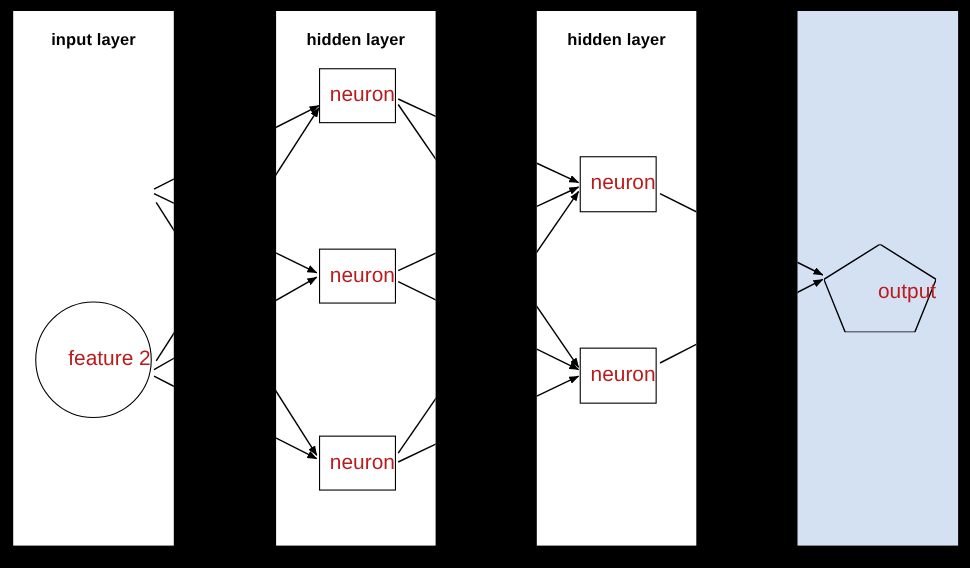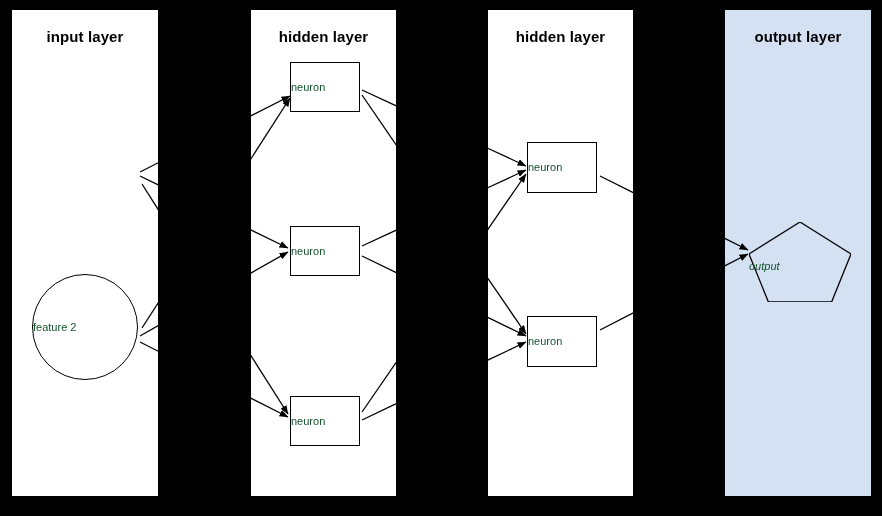--- a/index.html
+++ b/index.html
@@ -47,44 +47,43 @@
     height: 516px;
     pointer-events: none;
   }
   .wires line, .wires polyline { stroke: #000000; stroke-width: 1.3; fill: none; }
 
   .node {
     position: absolute;
     box-sizing: border-box;
     display: flex;
     align-items: center;
-    justify-content: flex-start;
-    color: #14532d;
-    font-size: 11px;
+    justify-content: flex-end;
+    color: #b91c1c;
+    font-size: 19px;
   }
   .node-circle {
     border: 1.3px solid #000000;
     border-radius: 50%;
     background: #ffffff;
   }
   .node-box {
     border: 1.3px solid #000000;
     background: #ffffff;
   }
   .node-pentagon {
     background: transparent;
   }
   .node-pentagon svg {
     position: absolute;
     left: 0; top: 0;
   }
   .node-pentagon .pent-label {
     position: relative;
     z-index: 2;
-    font-style: italic;
   }
 </style>
 </head>
 <body>
 
 <div id="canvas" style="background: rgb(0, 0, 0);">
     <div class="layer-panel panel-white" style="left: 12px; top: 10px; width: 146px; height: 486px; background: rgb(255, 255, 255);">
       <svg class="wires" width="882" height="516" viewBox="0 0 882 516" style="left: -12px; top: -10px;">
         <defs>
           <marker id="arrowhead" markerWidth="9" markerHeight="7" refX="8.5" refY="3.5" orient="auto" markerUnits="userSpaceOnUse">
@@ -189,21 +188,20 @@
         <line x1="140" y1="342" x2="288" y2="417" stroke="#000000" stroke-width="1.3" marker-end="url(#arrowhead)"></line>
         <line x1="362" y1="90" x2="526" y2="166" stroke="#000000" stroke-width="1.3" marker-end="url(#arrowhead)"></line>
         <line x1="362" y1="95" x2="526" y2="334" stroke="#000000" stroke-width="1.3" marker-end="url(#arrowhead)"></line>
         <line x1="362" y1="246" x2="526" y2="170" stroke="#000000" stroke-width="1.3" marker-end="url(#arrowhead)"></line>
         <line x1="362" y1="256" x2="526" y2="336" stroke="#000000" stroke-width="1.3" marker-end="url(#arrowhead)"></line>
         <line x1="362" y1="412" x2="526" y2="174" stroke="#000000" stroke-width="1.3" marker-end="url(#arrowhead)"></line>
         <line x1="362" y1="420" x2="526" y2="342" stroke="#000000" stroke-width="1.3" marker-end="url(#arrowhead)"></line>
         <line x1="600" y1="176" x2="748" y2="250" stroke="#000000" stroke-width="1.3" marker-end="url(#arrowhead)"></line>
         <line x1="600" y1="330" x2="748" y2="254" stroke="#000000" stroke-width="1.3" marker-end="url(#arrowhead)"></line>
       </svg>
-      <div class="layer-title">output layer</div>
       <div class="node node-pentagon" style="left: 24px; top: 212px; width: 102px; height: 80px;">
         <svg width="102" height="80" viewBox="0 0 102 80">
           <polygon points="51.0,0.0 102.0,32.0 82.6,80.0 19.4,80.0 0.0,32.0" fill="none" stroke="#000000" stroke-width="1.3"></polygon>
         </svg>
         <span class="pent-label" style="margin-top: 8px;">output</span>
       </div>
     </div>
   </div>
 
 </body></html>

